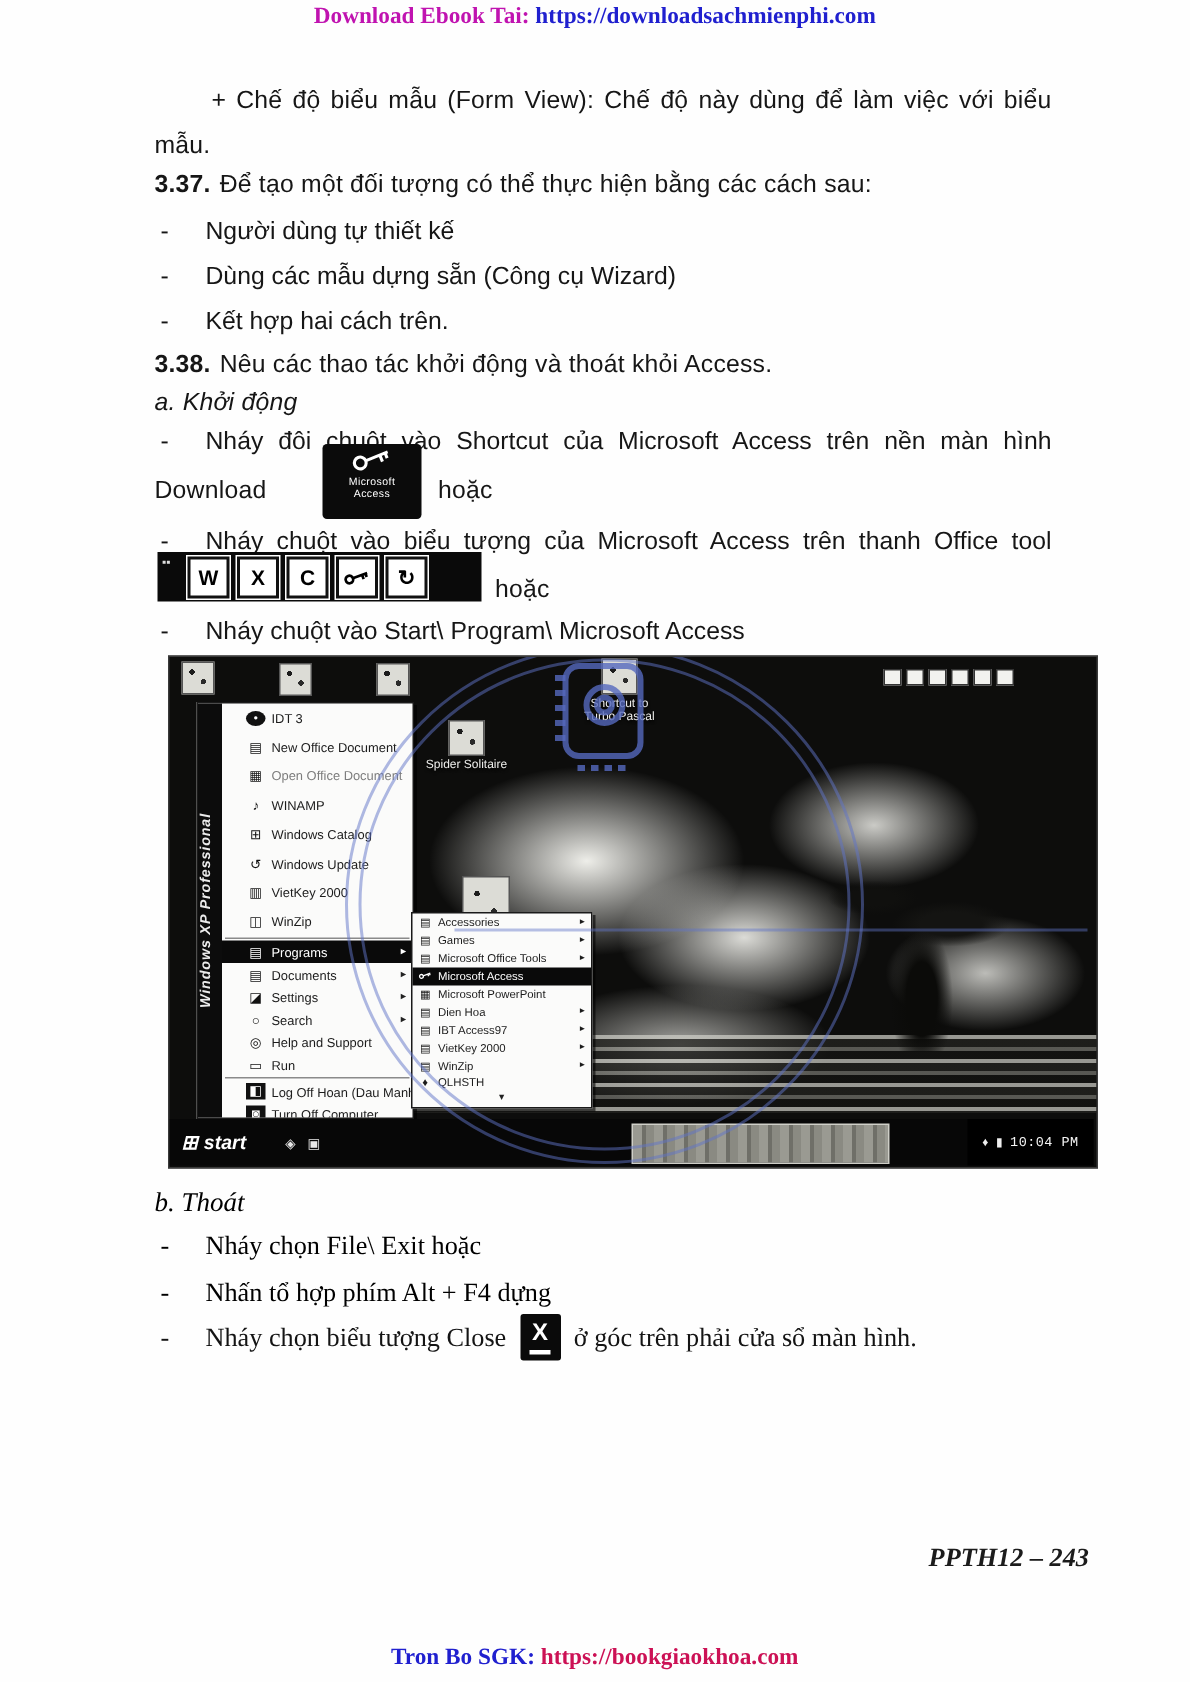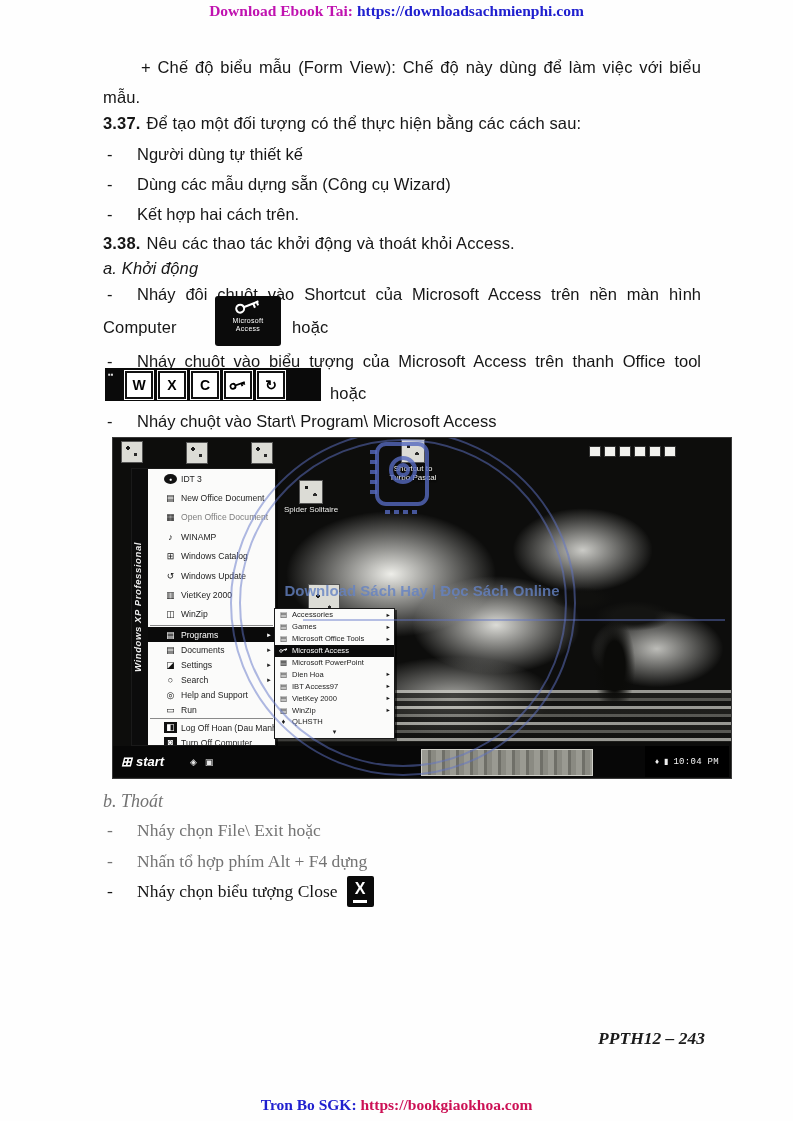--- a/index.html
+++ b/index.html
@@ -4,21 +4,21 @@
 <style>
   html,body{margin:0;padding:0;}
   body{width:793px;height:1121px;position:relative;background:#fefefe;overflow:hidden;
        font-family:"Liberation Sans",sans-serif;color:#161616;}
   .line{position:absolute;font-size:16.5px;letter-spacing:.15px;color:#161616;white-space:nowrap;}
   .just{white-space:normal;text-align:justify;text-align-last:justify;}
   .bullet{position:absolute;display:flex;font-size:16.5px;color:#161616;}
   .bullet .dash{width:30px;flex:none;}
   .bnum{font-weight:bold;margin-right:6px;}
   .ital{font-style:italic;}
-  .serifline{position:absolute;font-family:"Liberation Serif",serif;font-size:17.5px;color:#737373;white-space:nowrap;}
+  .serifline{position:absolute;font-family:"Liberation Serif",serif;font-size:17.5px;color:#000000;white-space:nowrap;}
   
   .pgheader{position:absolute;top:2px;left:0;width:100%;text-align:center;
             font-family:"Liberation Serif",serif;font-size:15.5px;font-weight:bold;}
   .pgfooter{position:absolute;top:1096px;left:0;width:100%;text-align:center;
             font-family:"Liberation Serif",serif;font-size:15.5px;font-weight:bold;}
   .c-mag{color:#c013b0;}
   .c-blue{color:#2020cf;}
   .c-red{color:#cc1155;}
   
   .acc-ico{position:absolute;left:215px;top:296px;width:66px;height:50px;background:#0b0b0b;
@@ -30,21 +30,21 @@
   .office-bar .mark{position:absolute;left:3px;top:2px;color:#ddd;font-size:8px;}
   .ob-ico{width:24px;height:24px;background:#fff;border:2px solid #111;box-shadow:0 0 0 1px #fff;
           display:flex;align-items:center;justify-content:center;font-weight:bold;font-size:14px;color:#000;}
   
   .exitline{position:absolute;display:flex;align-items:center;font-family:"Liberation Serif",serif;
             font-size:17.5px;color:#141414;white-space:nowrap;}
   .close-ico{display:inline-flex;flex-direction:column;align-items:center;justify-content:center;
              width:27px;height:31px;background:#0a0a0a;border-radius:2px;margin:0 9px;}
   .close-ico .x{color:#fff;font-weight:bold;font-size:16px;line-height:16px;font-family:"Liberation Sans",sans-serif;}
   .close-ico .bar{width:14px;height:3px;background:#fff;margin-top:3px;}
-  .pgnum{position:absolute;left:523px;top:1028px;width:182px;text-align:right;
+  .pgnum{position:absolute;left:544px;top:1028px;width:182px;text-align:right;
          font-family:"Liberation Serif",serif;font-style:italic;font-weight:bold;font-size:17.5px;color:#1b1b1b;}
   
   #shot{position:absolute;left:112px;top:437px;width:618px;height:340px;overflow:hidden;
         border:1px solid #3a3a3a;background-color:#0d0d0c;
         background-image:
           radial-gradient(ellipse 150px 90px at 45% 40%, rgba(250,250,245,.95), rgba(250,250,245,0) 70%),
           radial-gradient(ellipse 120px 70px at 62% 55%, rgba(242,242,237,.9), rgba(242,242,237,0) 70%),
           radial-gradient(ellipse 100px 60px at 76% 33%, rgba(236,236,231,.85), rgba(236,236,231,0) 70%),
           radial-gradient(ellipse 95px 55px at 88% 62%, rgba(232,232,227,.8), rgba(232,232,227,0) 70%),
           radial-gradient(ellipse 75px 45px at 33% 66%, rgba(222,222,217,.7), rgba(222,222,217,0) 72%),
@@ -138,21 +138,21 @@
   <span class="bnum">3.38.</span><span>Nêu các thao tác khởi động và thoát khỏi Access.</span>
 </div>
 
 <div class="line ital" style="left:103px;top:259px;">a. Khởi động</div>
 
 <div class="bullet" style="left:107px;top:285px;width:594px;">
   <span class="dash">-</span>
   <span class="just" style="flex:1;">Nháy đôi chuột vào Shortcut của Microsoft Access trên nền màn hình</span>
 </div>
 
-<div class="line" style="left:103px;top:318px;">Computer</div>
+<div class="line" style="left:103px;top:318px;">Download</div>
 
 <div class="acc-ico">
   <svg width="30" height="15" viewBox="0 0 30 16" style="transform:rotate(-22deg);">
     <circle cx="6" cy="8" r="4.2" fill="none" stroke="#fff" stroke-width="2.2"></circle>
     <path d="M10 8 H27 M21 8 V13 M25 8 V12" stroke="#fff" stroke-width="2.2" fill="none"></path>
   </svg>
   <div class="t">Microsoft</div>
   <div class="t">Access</div>
 </div>
 <div class="line" style="left:292px;top:318px;">hoặc</div>
@@ -363,38 +363,38 @@
   <div class="wm-line"></div>
   <svg width="72" height="78" viewBox="0 0 72 78" style="position:absolute;left:248px;top:2px;">
     <g fill="none" stroke="rgba(85,105,190,0.8)" stroke-width="4">
       <rect x="16" y="4" width="50" height="60" rx="9"></rect>
       <circle cx="42" cy="30" r="12"></circle>
       <circle cx="42" cy="30" r="5"></circle>
       <path d="M16 12 h-7 M16 22 h-7 M16 32 h-7 M16 42 h-7 M16 52 h-7"></path>
       <path d="M24 72 h36" stroke-dasharray="5 4"></path>
     </g>
   </svg>
-  <div class="wm-t2">Download Sách Hay | Đọc Sách Online</div>
 </div>
 
 <div class="serifline ital" style="left:103px;top:791px;font-size:18px;">b. Thoát</div>
 
 <div class="serifline" style="left:107px;top:820px;">
   <span style="display:inline-block;width:30px;">-</span><span>Nháy chọn File\ Exit hoặc</span>
 </div>
 <div class="serifline" style="left:107px;top:851px;">
   <span style="display:inline-block;width:30px;">-</span><span>Nhấn tổ hợp phím Alt + F4 dựng</span>
 </div>
 <div class="exitline" style="left:107px;top:876px;">
   <span style="display:inline-block;width:30px;">-</span>
   <span>Nháy chọn biểu tượng Close</span>
   <span class="close-ico">
     <span class="x">X</span>
     <span class="bar"></span>
   </span>
+  <span>ở góc trên phải cửa sổ màn hình.</span>
 </div>
 
 <div class="pgnum">PPTH12 – 243</div>
 
 <div class="pgfooter">
   <span class="c-blue">Tron Bo SGK:</span>
   <span class="c-red">https://bookgiaokhoa.com</span>
 </div>
 
 </body></html>

